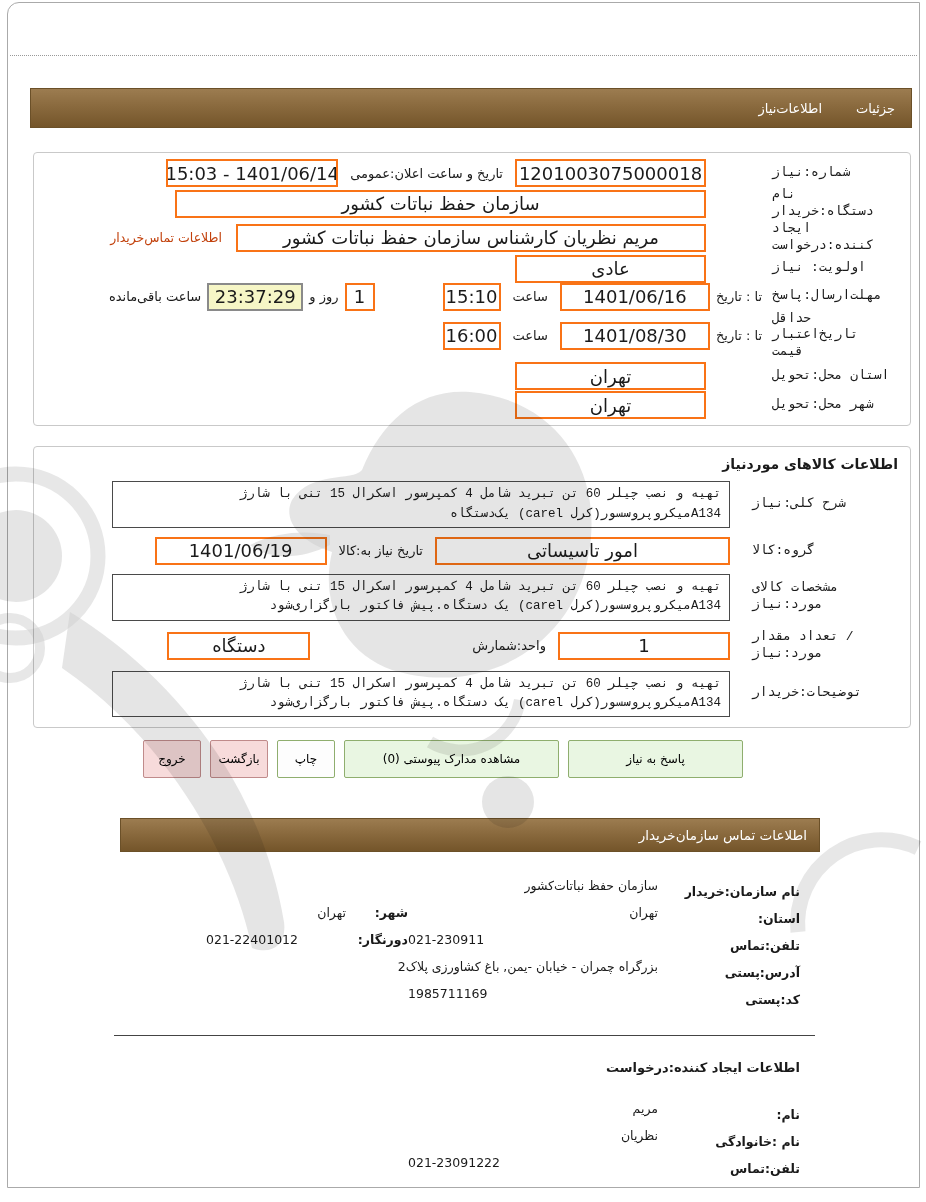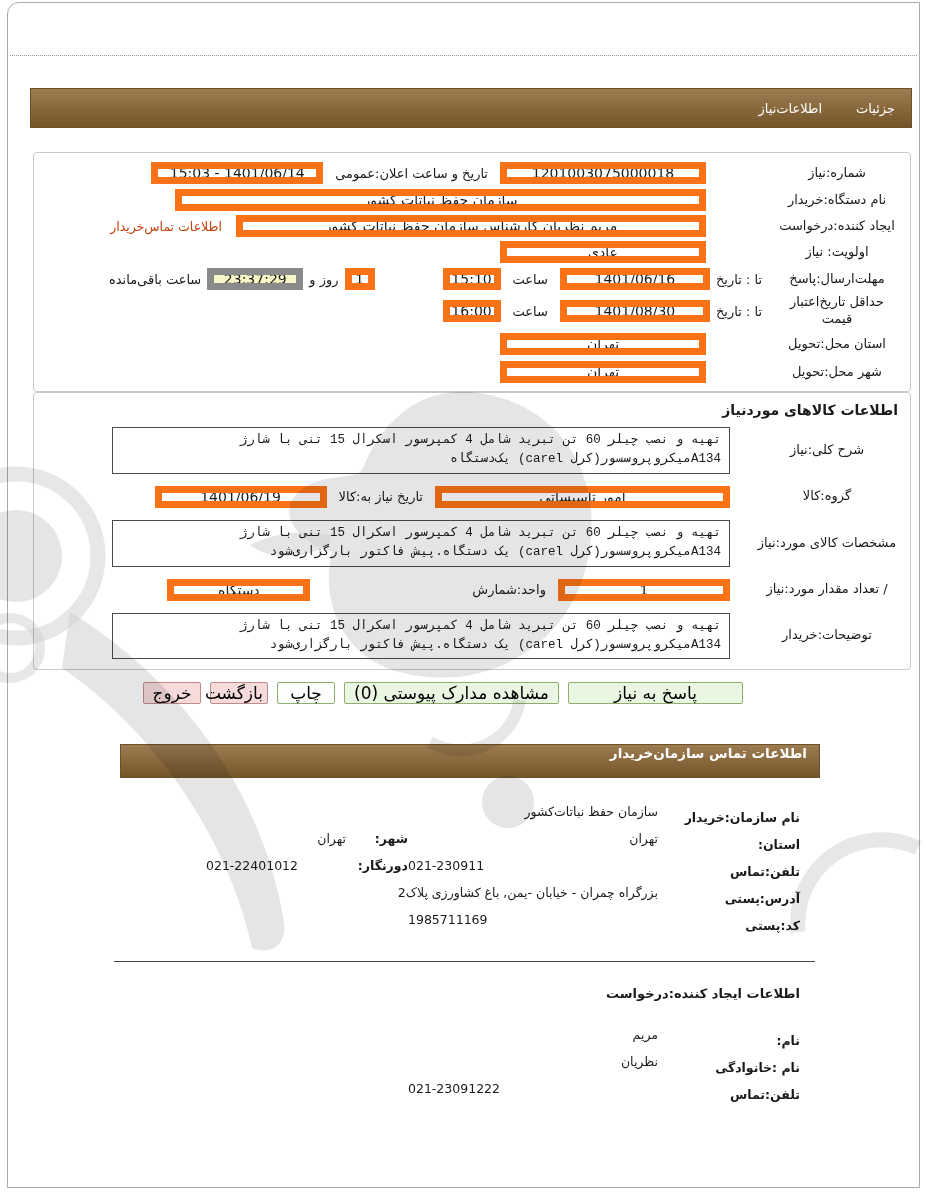--- a/index.html
+++ b/index.html
@@ -15,62 +15,62 @@
   
   .bar{
     height:38px;margin:32px 7px 0 22px;
     background:linear-gradient(180deg,#9c7c50 0%,#8a6a3e 45%,#74552a 100%);
     border:1px solid #6b5028;display:flex;align-items:center;gap:34px;
     padding:0 16px;color:#fff;font-size:13px;
   }
   .bar2{
     height:32px;margin:40px 99px 0 112px;
     background:linear-gradient(180deg,#9c7c50 0%,#8a6a3e 45%,#74552a 100%);
-    border:1px solid #6b5028;display:flex;
-    padding:0 12px;color:#fff;font-size:13.5px;font-weight:bold;
+    border:1px solid #6b5028;display:flex;align-items:center;
+    padding:0 12px;color:#fff;font-size:13.5px;font-weight:normal;
   }
   .panel{
     border:1px solid #c9c9c9;border-radius:4px;background:#fff;
     margin:24px 8px 0 25px;padding:6px 8px;position:relative;
   }
-  .panel.p2{margin-top:0;padding-bottom:10px;}
+  .panel.p2{margin-top:20px;padding-bottom:10px;}
   .row{display:flex;align-items:center;min-height:26px;font-size:13px;}
   .row.h28{min-height:28px}.row.h36{min-height:36px}.row.h30{min-height:30px}
-  .lbl{flex:0 0 auto;text-align:center;line-height:1.3;padding-left:4px;}
+  .lbl{flex:0 0 auto;text-align:left;line-height:1.3;padding-left:4px;font-family:Liberation Mono, monospace;}
   .p1 .lbl{width:130px;}
   .p2 .lbl{width:150px;}
   .wrap115{display:inline-block;max-width:118px;}
   .ctl{flex:1;display:flex;align-items:center;}
   .ctl.fill{padding-left:0;padding-right:62px;}
   .p2 .ctl{padding-right:18px;}
   .box{
-    border:7px solid #f97316;background:#fff;height:19px;box-sizing:border-box;
+    border:2px solid #f97316;background:#fff;height:19px;box-sizing:border-box;
     display:flex;align-items:center;justify-content:center;
-    font-size:14px;padding:4px 4px;overflow:hidden;white-space:nowrap;
+    font-size:18px;padding:12px 4px;overflow:hidden;white-space:nowrap;
   }
   .area{
     border:1px solid #4a4a4a;background:#fff;width:618px;min-height:42px;box-sizing:border-box;
     padding:3px 8px;font-size:12.5px;line-height:1.55;font-family:Liberation Mono, monospace;
   }
   .num{direction:ltr;unicode-bidi:isolate;}
-  .w182{width:206px}.w172{width:172px}.w480{width:531px}.w470{width:470px}
+  .w182{width:191px}.w172{width:172px}.w480{width:531px}.w470{width:470px}
   .w150{width:150px}.w58{width:58px}.w30{width:30px}.w96{width:96px}
   .w295{width:295px}.w160{width:143px;margin-right:150px}
   .t{margin:0 12px;white-space:nowrap;}
   .t6{margin:0 6px;white-space:nowrap;}
   .sp68{width:68px;flex:0 0 auto;}
   .hl{background:#f6f6c6;border-color:#8a8a8a;}
   a.link{color:#c2410c;text-decoration:none;margin-right:14px;font-size:12.5px;white-space:nowrap;cursor:pointer;}
   .sec-title{font-weight:bold;font-size:14px;padding:3px 4px 9px;}
   .gap8{height:8px;}
   
   .btns{display:flex;gap:9px;margin:12px 8px 0 0;padding-right:168px;}
   .btn{
-    height:22px;font-size:17px;font-family:inherit;border-radius:2px;
-    padding:0 4px;cursor:pointer;box-sizing:border-box;white-space:nowrap;
+    height:38px;font-size:12px;font-family:inherit;border-radius:2px;
+    padding:8px 4px;cursor:pointer;box-sizing:border-box;white-space:nowrap;
   }
   .btn-green{background:#e9f6e2;border:1px solid #8fae6e;}
   .btn-white{background:#fdfdfd;border:1px solid #8fae6e;}
   .btn-pink{background:#f7dbdb;border:1px solid #c08b8b;}
   .w-resp{width:175px}.w-att{width:215px}.w-sm{width:58px}
   
   .contact,.creator{margin:0 99px 0 112px;padding:0 20px;font-size:12.5px;}
   .contact{margin-top:20px;}
   .creator{margin-top:24px;}
   .crow{display:flex;align-items:center;min-height:27px;}

